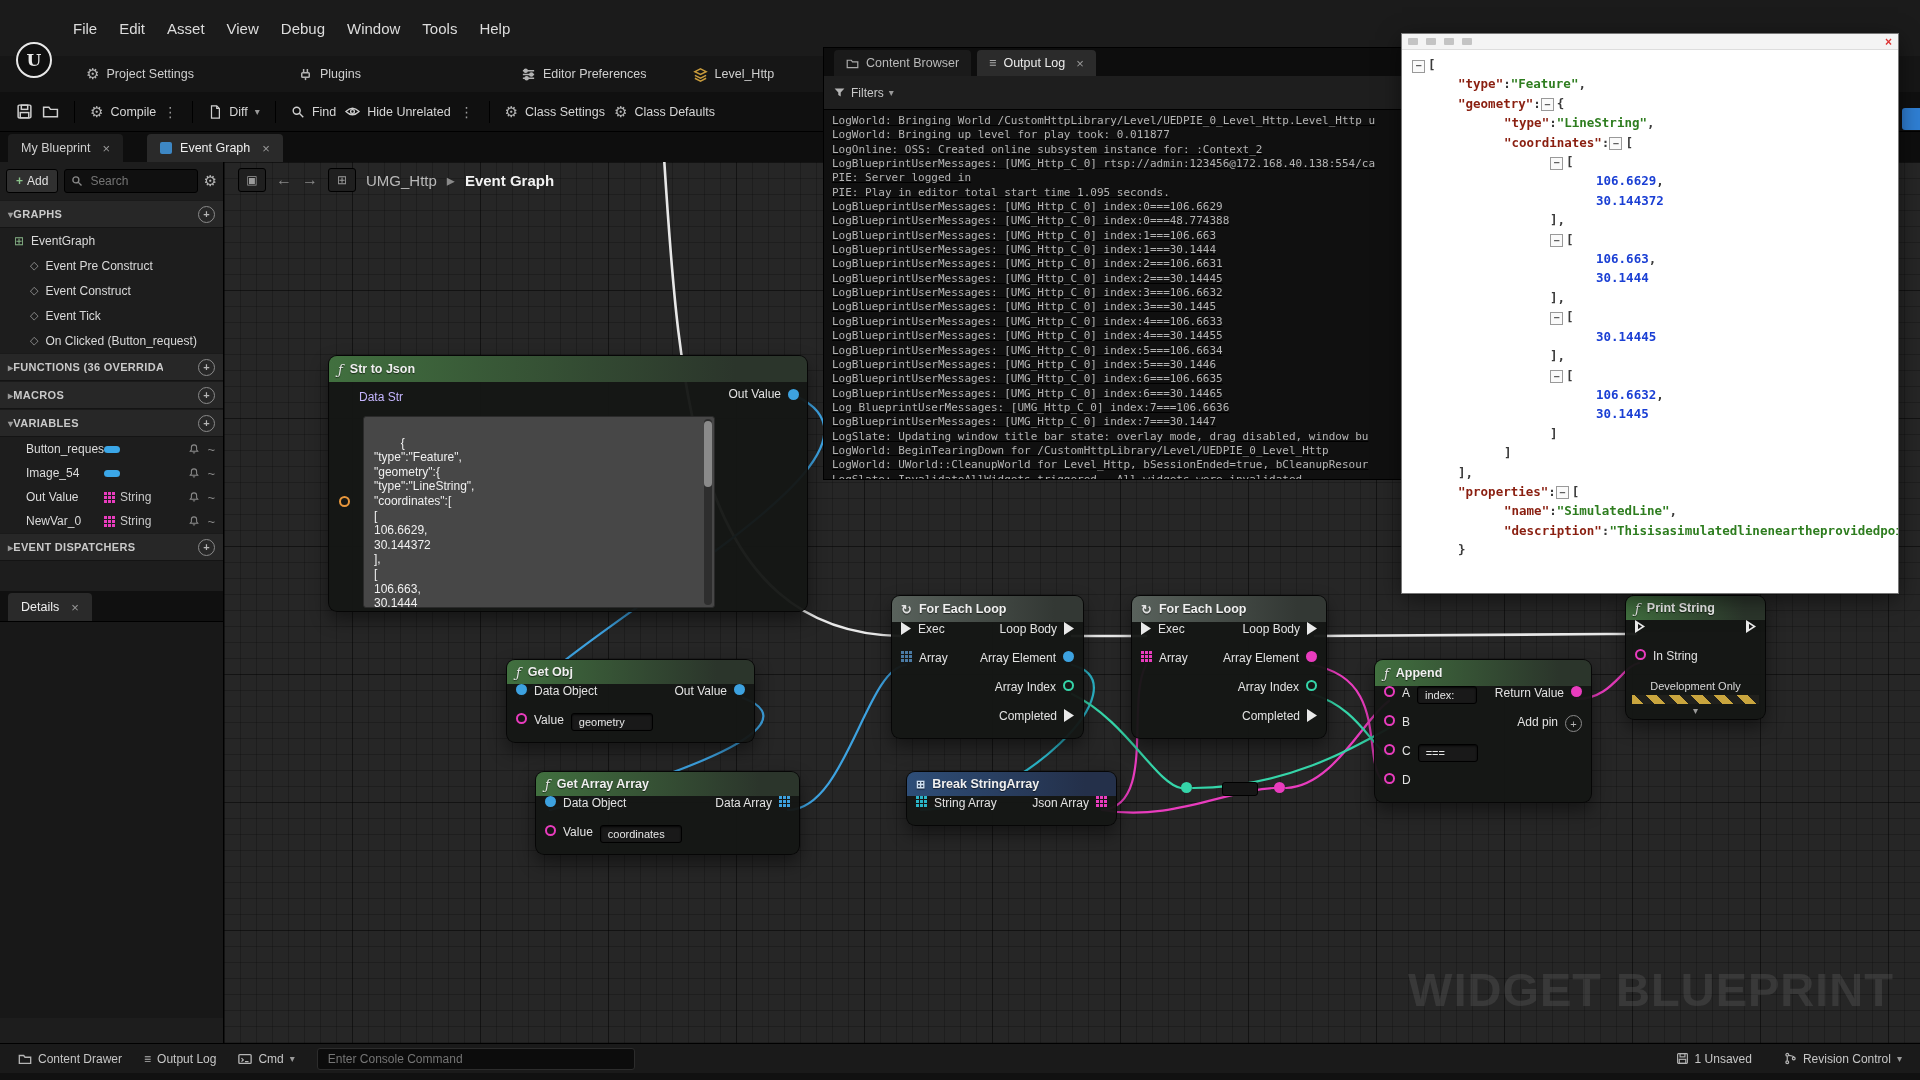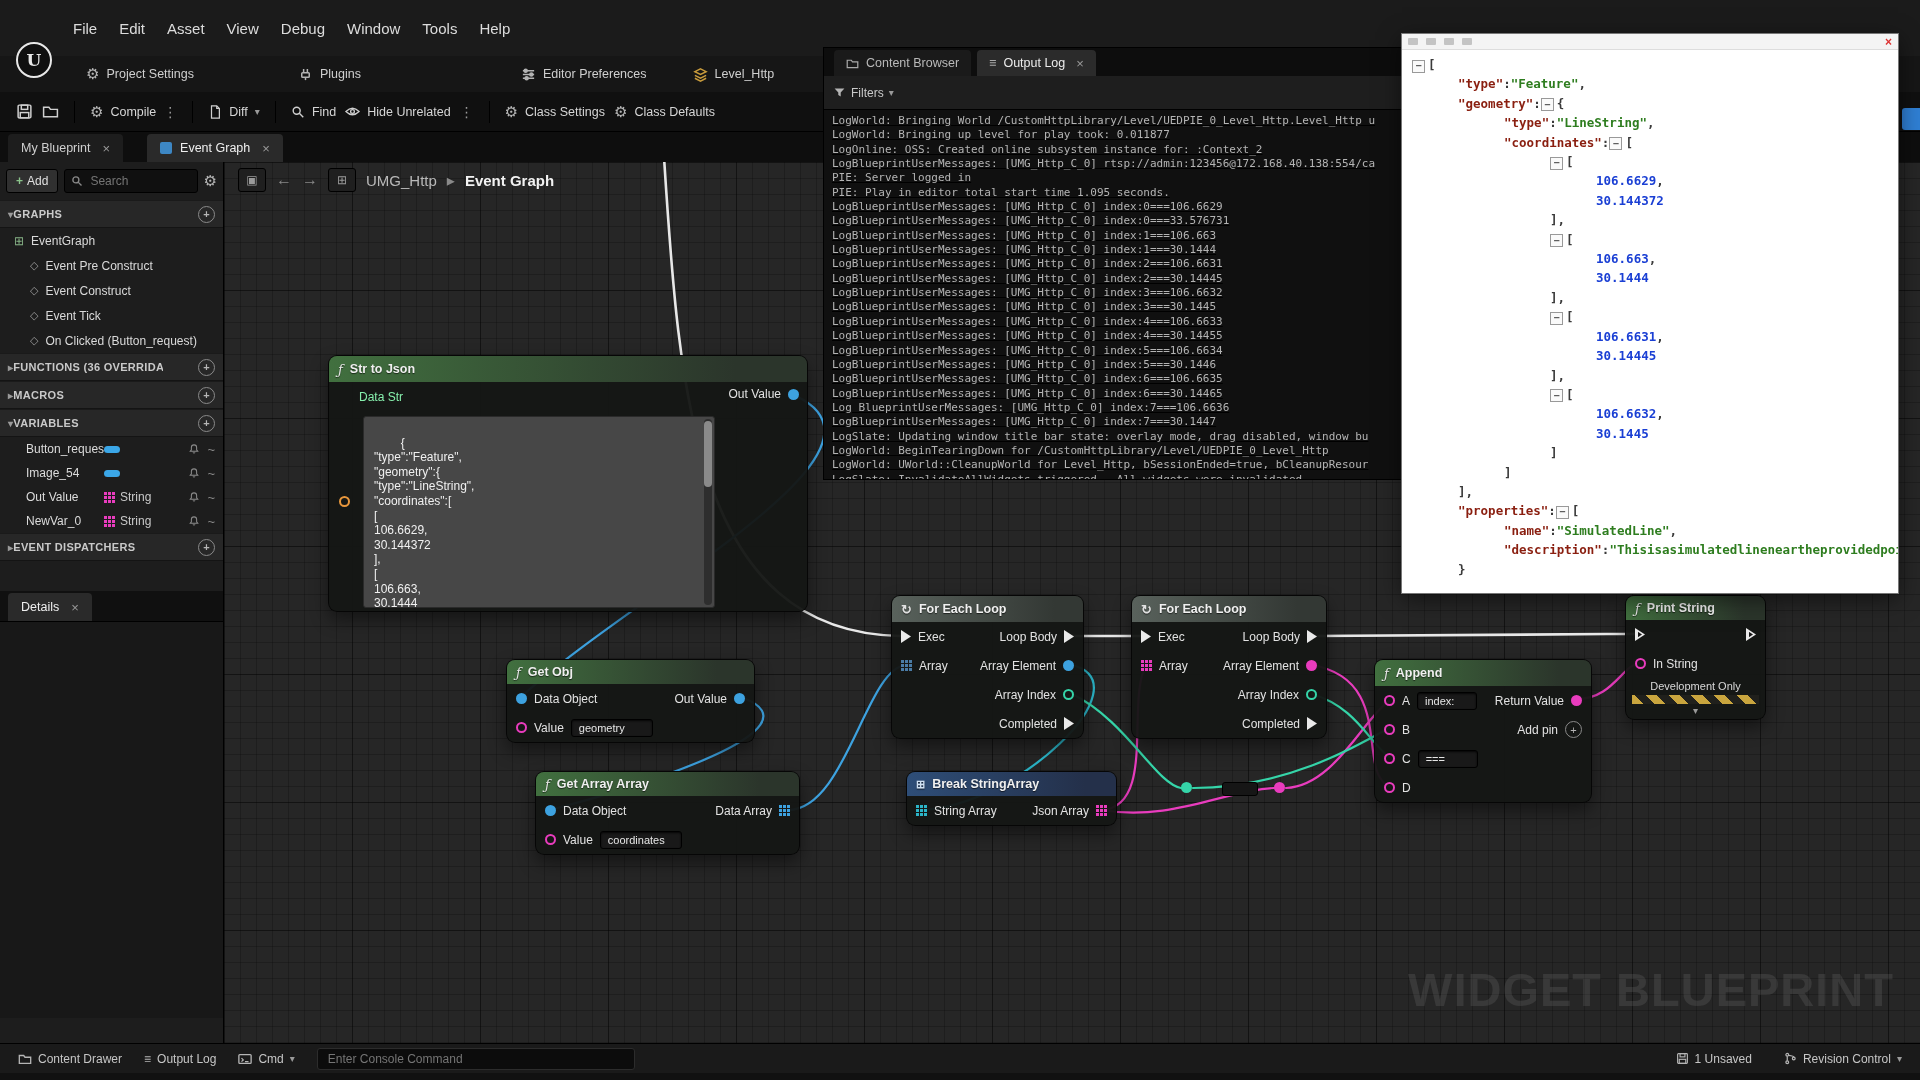--- a/index.html
+++ b/index.html
@@ -65,35 +65,35 @@
   .bc .cur{color:#f2f2f2;font-weight:600;}
   .wm{position:absolute;right:26px;bottom:26px;font-size:47px;font-weight:900;letter-spacing:1px;color:rgba(255,255,255,.09);z-index:1;white-space:nowrap;}
   #wires{position:absolute;left:0;top:0;z-index:2;pointer-events:none;}
 
   .node{position:absolute;background:rgba(21,23,21,.96);border:1px solid rgba(0,0,0,.7);border-radius:9px;box-shadow:0 8px 18px rgba(0,0,0,.45);z-index:5;box-sizing:border-box;}
   .nh{height:26px;display:flex;align-items:center;gap:7px;padding:0 9px;border-radius:8px 8px 0 0;font-size:12.5px;font-weight:bold;color:#f0f0f0;text-shadow:0 1px 1px rgba(0,0,0,.6);}
   .nh .fi{font-family:"DejaVu Serif",serif;font-style:italic;font-size:13px;color:#e8e8e8;font-weight:normal;}
   .nh.green{background:linear-gradient(90deg,#41703f,#2b352b 85%);}
   .nh.loop{background:linear-gradient(90deg,#59625c,#333834 85%);}
   .nh.blue{background:linear-gradient(90deg,#2e4e78,#24304a 85%);}
-  .prow{display:flex;align-items:center;gap:7px;height:29px;padding:0 9px;font-size:12px;color:#e2e2e2;}
+  .prow{display:flex;align-items:flex-start;gap:7px;height:29px;padding:0 9px;font-size:12px;color:#e2e2e2;}
   .prow .sp{flex:1;}
   .pin{width:11px;height:11px;border-radius:50%;box-sizing:border-box;flex:none;}
   .f-blue{background:#3da2e0;} .f-pink{background:#e93cbe;}
   .o-pink{border:2.5px solid #e93cbe;} .o-teal{border:2.5px solid #35d5a9;} .o-orange{border:2.5px solid #e8973c;}
   .pg{width:11px;height:11px;position:relative;flex:none;}
   .pg::before{content:"";position:absolute;left:0;top:0;width:3px;height:3px;background:currentColor;
     box-shadow:4px 0,8px 0,0 4px,4px 4px,8px 4px,0 8px,4px 8px,8px 8px;}
   .pg.blue{color:#3da2e0;} .pg.pink{color:#e93cbe;} .pg.cyan{color:#2bb5c8;} .pg.slate{color:#4a7ba5;}
   .exec{width:10px;height:13px;clip-path:polygon(0 0,100% 50%,0 100%);background:#eaeaea;flex:none;position:relative;}
   .exec.open::after{content:"";position:absolute;left:2.5px;top:3.5px;width:4.5px;height:6px;clip-path:polygon(0 0,100% 50%,0 100%);background:#161616;}
   .fieldbox{background:#191919;border:1px solid #000;box-shadow:inset 0 1px 2px rgba(0,0,0,.8);border-radius:3px;color:#e6e6e6;font-size:11px;padding:2px 7px;min-width:44px;font-family:"Liberation Sans",sans-serif;}
   input.fieldbox{outline:none;width:66px;}
   input.fieldbox.small{width:30px;}
-  .slab{position:absolute;font-size:12px;color:#86efac;}
+  .slab{position:absolute;font-size:12px;color:#c4b5fd;}
   .strbox{position:absolute;left:34px;top:60px;width:352px;height:192px;background:#474747;border:1px solid #2a2a2a;border-radius:3px;color:#f0f0f0;font-size:12px;line-height:14.6px;white-space:pre;padding:4px 10px;box-sizing:border-box;overflow:hidden;}
   .strtrack{position:absolute;right:2px;top:2px;width:8px;bottom:2px;background:#2e2e2e;border-radius:4px;}
   .strthumb{position:absolute;right:0;top:2px;width:8px;height:66px;background:#8a8a8a;border-radius:4px;}
   .devonly{text-align:center;font-size:11px;color:#d8d8d8;padding:2px 0 0;}
   .hazard{height:9px;margin:3px 6px 0;background:repeating-linear-gradient(45deg,#c9a53e 0 8px,#20201c 8px 16px);}
   .chev{text-align:center;color:#9a9a9a;font-size:10px;line-height:10px;padding:2px 0 3px;}
   .knot{position:absolute;z-index:5;}
   .kdot{width:11px;height:11px;border-radius:50%;}
   .kbar{width:34px;height:12px;background:#161616;border:1px solid #000;border-radius:3px;}
 
@@ -649,21 +649,21 @@
       </div>
     </div>
     <div class="lp-body">
         <div class="log-line">LogWorld: Bringing World /CustomHttpLibrary/Level/UEDPIE_0_Level_Http.Level_Http u</div>
         <div class="log-line">LogWorld: Bringing up level for play took: 0.011877</div>
         <div class="log-line">LogOnline: OSS: Created online subsystem instance for: :Context_2</div>
         <div class="log-line">LogBlueprintUserMessages: [UMG_Http_C_0] rtsp://admin:123456@172.168.40.138:554/ca</div>
         <div class="log-line">PIE: Server logged in</div>
         <div class="log-line">PIE: Play in editor total start time 1.095 seconds.</div>
         <div class="log-line">LogBlueprintUserMessages: [UMG_Http_C_0] index:0===106.6629</div>
-        <div class="log-line">LogBlueprintUserMessages: [UMG_Http_C_0] index:0===33.576731</div>
+        <div class="log-line">LogBlueprintUserMessages: [UMG_Http_C_0] index:0===48.774388</div>
         <div class="log-line">LogBlueprintUserMessages: [UMG_Http_C_0] index:1===106.663</div>
         <div class="log-line">LogBlueprintUserMessages: [UMG_Http_C_0] index:1===30.1444</div>
         <div class="log-line">LogBlueprintUserMessages: [UMG_Http_C_0] index:2===106.6631</div>
         <div class="log-line">LogBlueprintUserMessages: [UMG_Http_C_0] index:2===30.14445</div>
         <div class="log-line">LogBlueprintUserMessages: [UMG_Http_C_0] index:3===106.6632</div>
         <div class="log-line">LogBlueprintUserMessages: [UMG_Http_C_0] index:3===30.1445</div>
         <div class="log-line">LogBlueprintUserMessages: [UMG_Http_C_0] index:4===106.6633</div>
         <div class="log-line">LogBlueprintUserMessages: [UMG_Http_C_0] index:4===30.14455</div>
         <div class="log-line">LogBlueprintUserMessages: [UMG_Http_C_0] index:5===106.6634</div>
         <div class="log-line">LogBlueprintUserMessages: [UMG_Http_C_0] index:5===30.1446</div>
@@ -694,21 +694,20 @@
         <div class="json-line" style="padding-left: 96px;"><span class="jk">"coordinates"</span><span class="jp">:</span><span class="jb">−</span><span class="jp">[</span></div>
         <div class="json-line" style="padding-left: 142px;"><span class="jb">−</span><span class="jp">[</span></div>
         <div class="json-line" style="padding-left: 188px;"><span class="jn">106.6629</span><span class="jp">,</span></div>
         <div class="json-line" style="padding-left: 188px;"><span class="jn">30.144372</span></div>
         <div class="json-line" style="padding-left: 142px;"><span class="jp">],</span></div>
         <div class="json-line" style="padding-left: 142px;"><span class="jb">−</span><span class="jp">[</span></div>
         <div class="json-line" style="padding-left: 188px;"><span class="jn">106.663</span><span class="jp">,</span></div>
         <div class="json-line" style="padding-left: 188px;"><span class="jn">30.1444</span></div>
         <div class="json-line" style="padding-left: 142px;"><span class="jp">],</span></div>
         <div class="json-line" style="padding-left: 142px;"><span class="jb">−</span><span class="jp">[</span></div>
-        <div class="json-line" style="padding-left: 188px;"><span class="jn">106.6631</span><span class="jp">,</span></div>
         <div class="json-line" style="padding-left: 188px;"><span class="jn">30.14445</span></div>
         <div class="json-line" style="padding-left: 142px;"><span class="jp">],</span></div>
         <div class="json-line" style="padding-left: 142px;"><span class="jb">−</span><span class="jp">[</span></div>
         <div class="json-line" style="padding-left: 188px;"><span class="jn">106.6632</span><span class="jp">,</span></div>
         <div class="json-line" style="padding-left: 188px;"><span class="jn">30.1445</span></div>
         <div class="json-line" style="padding-left: 142px;"><span class="jp">]</span></div>
         <div class="json-line" style="padding-left: 96px;"><span class="jp">]</span></div>
         <div class="json-line" style="padding-left: 50px;"><span class="jp">],</span></div>
         <div class="json-line" style="padding-left: 50px;"><span class="jk">"properties"</span><span class="jp">:</span><span class="jb">−</span><span class="jp">[</span></div>
         <div class="json-line" style="padding-left: 96px;"><span class="jk">"name"</span><span class="jp">:</span><span class="js">"SimulatedLine"</span><span class="jp">,</span></div>

